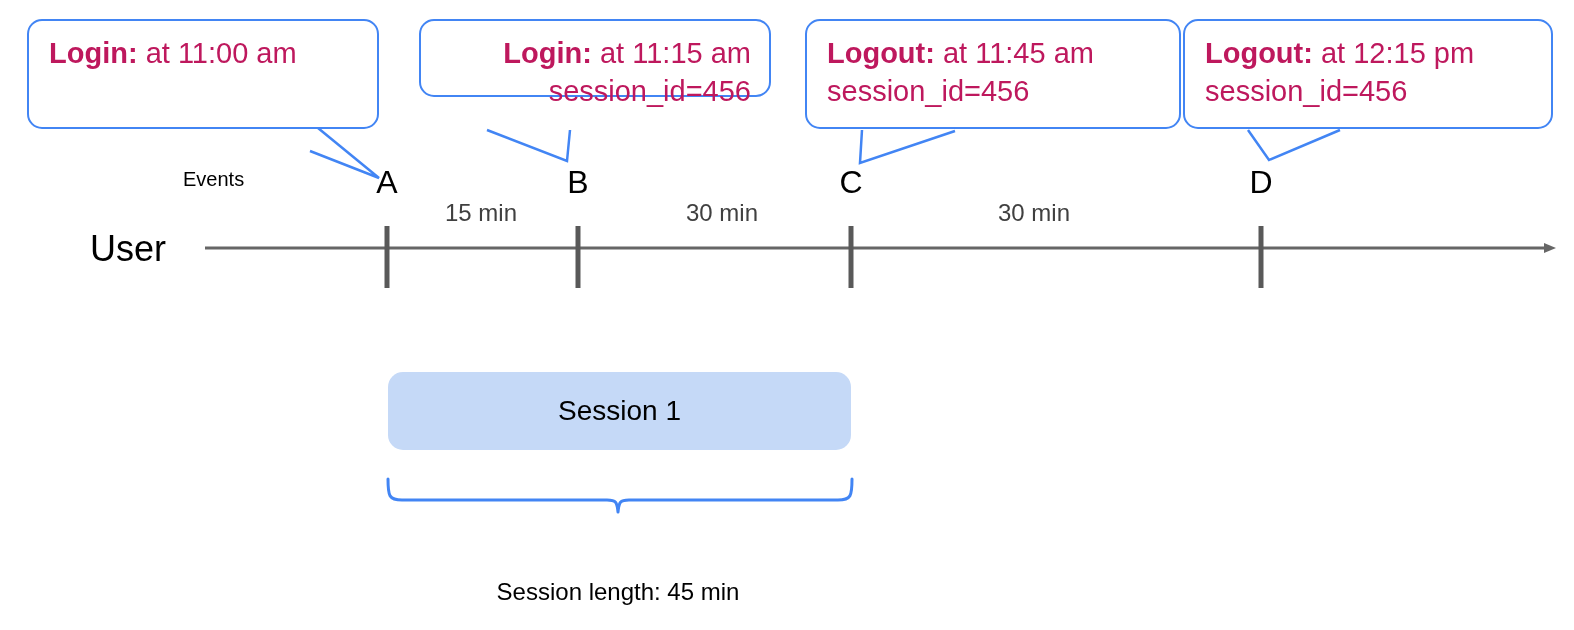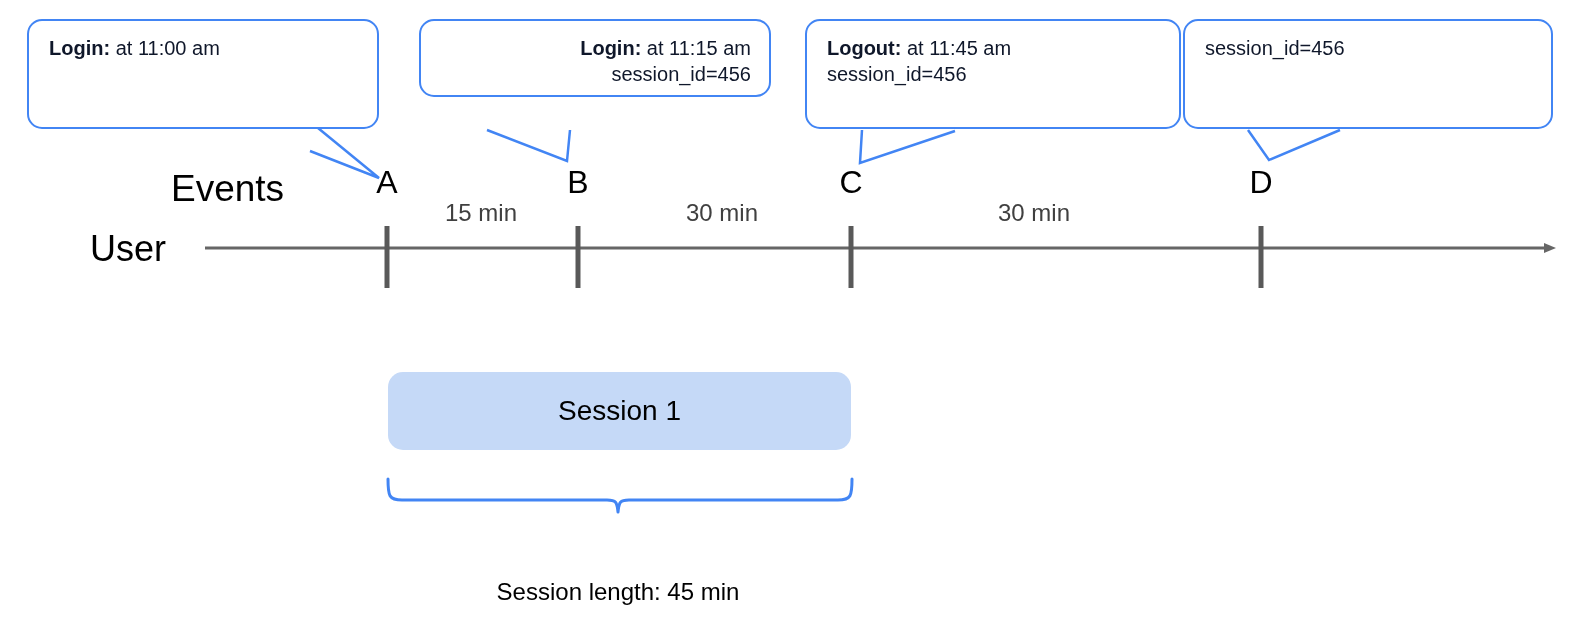--- a/index.html
+++ b/index.html
@@ -29,38 +29,39 @@
 
   
   .callout {
     position: absolute;
     box-sizing: border-box;
     border: 2px solid #4285f4;
     border-radius: 15px;
     background: #ffffff;
     padding: 14px 18px 12px 20px;
     line-height: 1.30;
-    font-size: 20px;
-    color: #0f172a;
+    font-size: 29px;
+    color: #be185d;
     white-space: nowrap;
   }
   .callout .ln { display: block; }
   .callout b { font-weight: bold; }
 
   
   .axis-label {
     position: absolute;
     color: #000000;
     white-space: nowrap;
   }
   .lbl-user {
     font-size: 36px;
   }
   .lbl-events {
-    font-size: 37px;
+    font-size: 20px;
+    margin-left: 12px;
   }
   .marker-letter {
     position: absolute;
     font-size: 32px;
     color: #000000;
     text-align: center;
     transform: translateX(-50%);
     white-space: nowrap;
   }
   .gap-label {
@@ -135,20 +136,21 @@
     <span class="ln"><b>Login:</b><span> at 11:15 am</span></span>
     <span class="ln">session_id=456</span>
   </div>
 
   <div class="callout" style="left:805px; top:19px; width:376px; height:110px;">
     <span class="ln"><b>Logout:</b><span> at 11:45 am</span></span>
     <span class="ln">session_id=456</span>
   </div>
 
   <div class="callout" style="left:1183px; top:19px; width:370px; height:110px;">
+    <span class="ln"><b>Logout:</b><span> at 12:15 pm</span></span>
     <span class="ln">session_id=456</span>
   </div>
 
   <div class="axis-label lbl-events" style="left:171px; top:168px;">Events</div>
 
   <div class="axis-label lbl-user" style="left:90px; top:228px;text-align:center;">User</div>
 
   <div class="marker-letter" style="left:387px; top:164px;">A</div>
   <div class="marker-letter" style="left:578px; top:164px;">B</div>
   <div class="marker-letter" style="left:851px; top:164px;">C</div>

